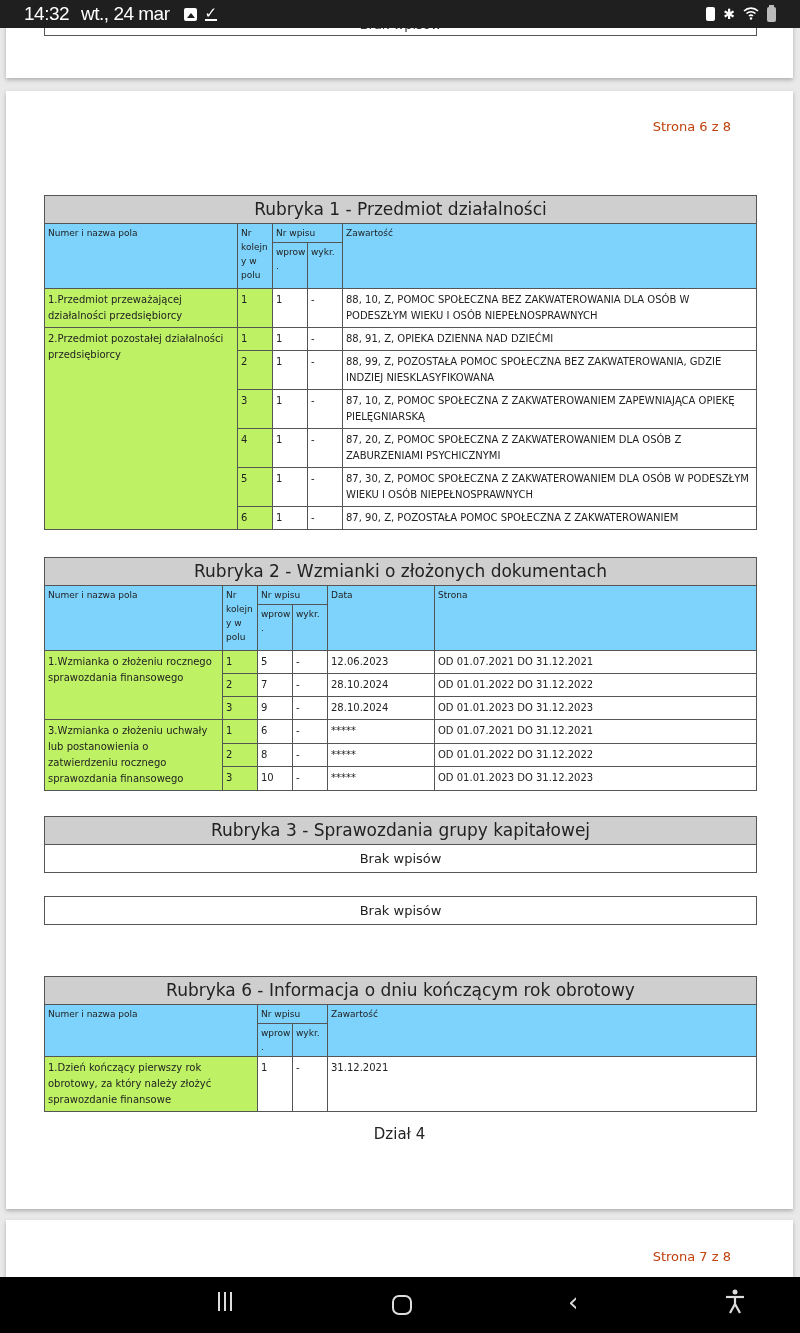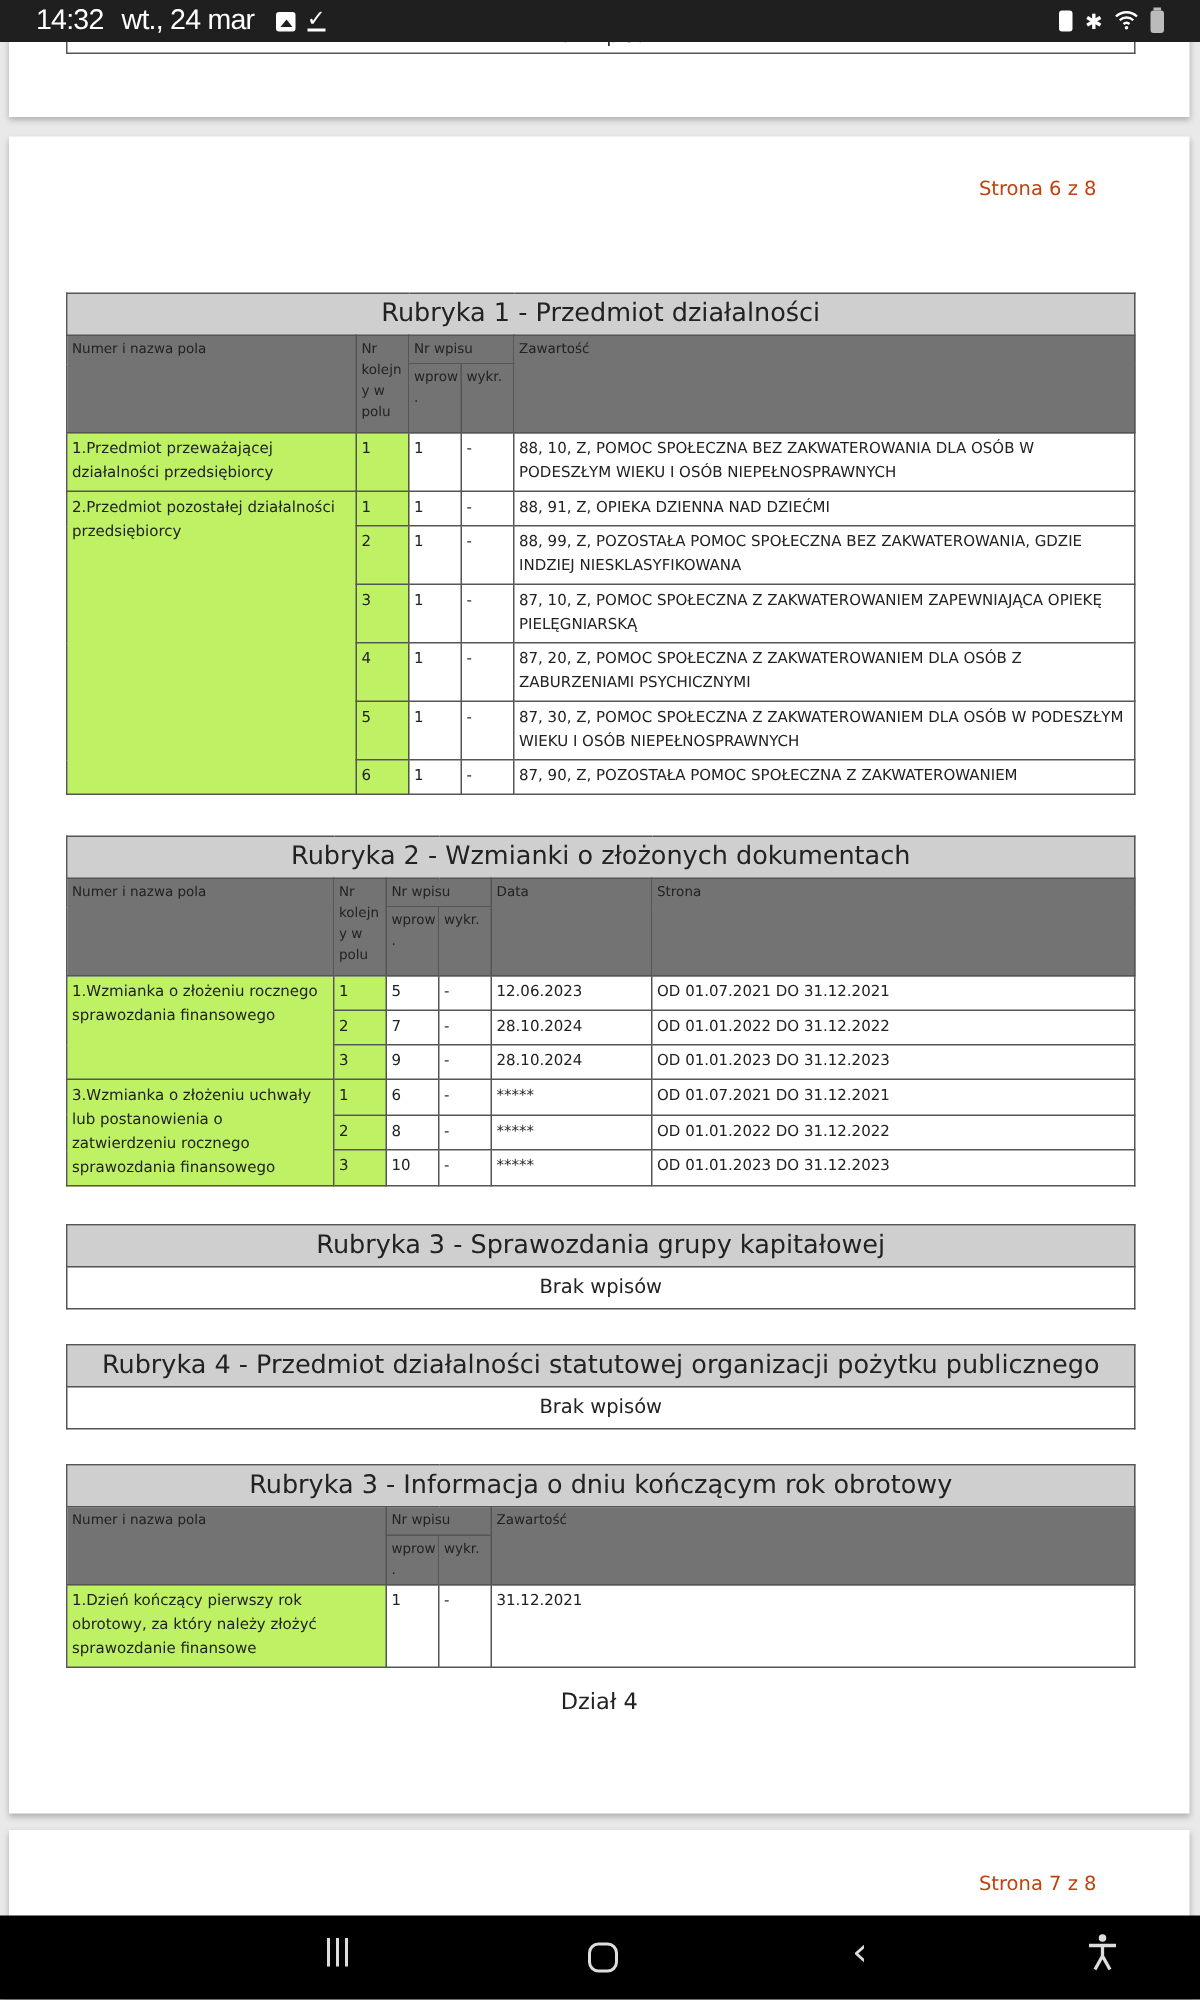--- a/index.html
+++ b/index.html
@@ -22,21 +22,21 @@
   .page-next { top: 1220px; height: 113px; }
 
   .prev-box { position: absolute; left: 38px; top: 20px; width: 713px; height: 16px; border: 1px solid #555; border-top: none; text-align: center; font-size: 13px; line-height: 10px; color: #333; overflow: hidden; }
 
   .page-num { position: absolute; right: 62px; font-size: 13px; color: #c2410c; }
   .dzial { position: absolute; left: 0; width: 100%; text-align: center; font-size: 15px; color: #222; }
 
   table.rub { position: absolute; left: 38px; width: 713px; border-collapse: collapse; font-size: 10px; font-family: "DejaVu Sans", sans-serif; table-layout: fixed; }
   table.rub td { border: 1px solid #555; vertical-align: top; padding: 3px 3px; line-height: 16px; }
   table.rub .title td { background: #cfcfcf; text-align: center; font-size: 17px; padding: 4px; line-height: 19px; }
-  table.rub .hdr td { background: #737373; font-size: 9px; line-height: 14px; padding: 2px 3px; }
+  table.rub .hdr td { background: #7dd3fc; font-size: 9px; line-height: 14px; padding: 2px 3px; }
   table.rub td.grey { background: #bef264; }
   table.rub .empty td { text-align: center; font-size: 13px; background: #fff; padding: 4px; line-height: 19px; }
 
   .navbar { position: absolute; left: 0; top: 1277px; width: 800px; height: 56px; background: #000; display: flex; align-items: center; }
   .nav-btn { position: absolute; color: #ddd; font-size: 26px; font-family: "DejaVu Sans", sans-serif; }
   .recent-icon { left: 218px; top: 15px; display: flex; gap: 4px; }
   .recent-icon span { width: 2px; height: 19px; background: #ddd; display: block; }
   .home-icon { left: 392px; top: 18px; width: 20px; height: 20px; border: 2.5px solid #ddd; border-radius: 7px; }
   .back-icon { left: 568px; top: 10px; font-size: 26px; }
   .access-icon { left: 724px; top: 12px; font-size: 26px; }
@@ -219,39 +219,36 @@
           <td>Rubryka 3 - Sprawozdania grupy kapitałowej</td>
         </tr>
     <tr class="empty">
           <td>Brak wpisów</td>
         </tr>
   </tbody>
     </table>
 
   <table class="rub" style="top:805px;">
     <tbody>
-        <tr class="title">
-          <td>Rubryka 4 - Przedmiot działalności statutowej organizacji pożytku publicznego</td>
-        </tr>
     <tr class="empty">
           <td>Brak wpisów</td>
         </tr>
   </tbody>
     </table>
 
   <table class="rub" style="top:885px;">
     <colgroup>
         <col style="width:213px">
         <col style="width:35px">
         <col style="width:35px">
         <col>
       </colgroup>
     <tbody>
         <tr class="title">
-          <td colspan="4">Rubryka 3 - Informacja o dniu kończącym rok obrotowy</td>
+          <td colspan="4">Rubryka 6 - Informacja o dniu kończącym rok obrotowy</td>
         </tr>
     <tr class="hdr">
       <td rowspan="2">Numer i nazwa pola</td>
       <td colspan="2">Nr wpisu</td>
       <td rowspan="2">Zawartość</td>
     </tr>
     <tr class="hdr" style="height:33px;">
       <td>wprow .</td>
       <td>wykr.</td>
     </tr>

